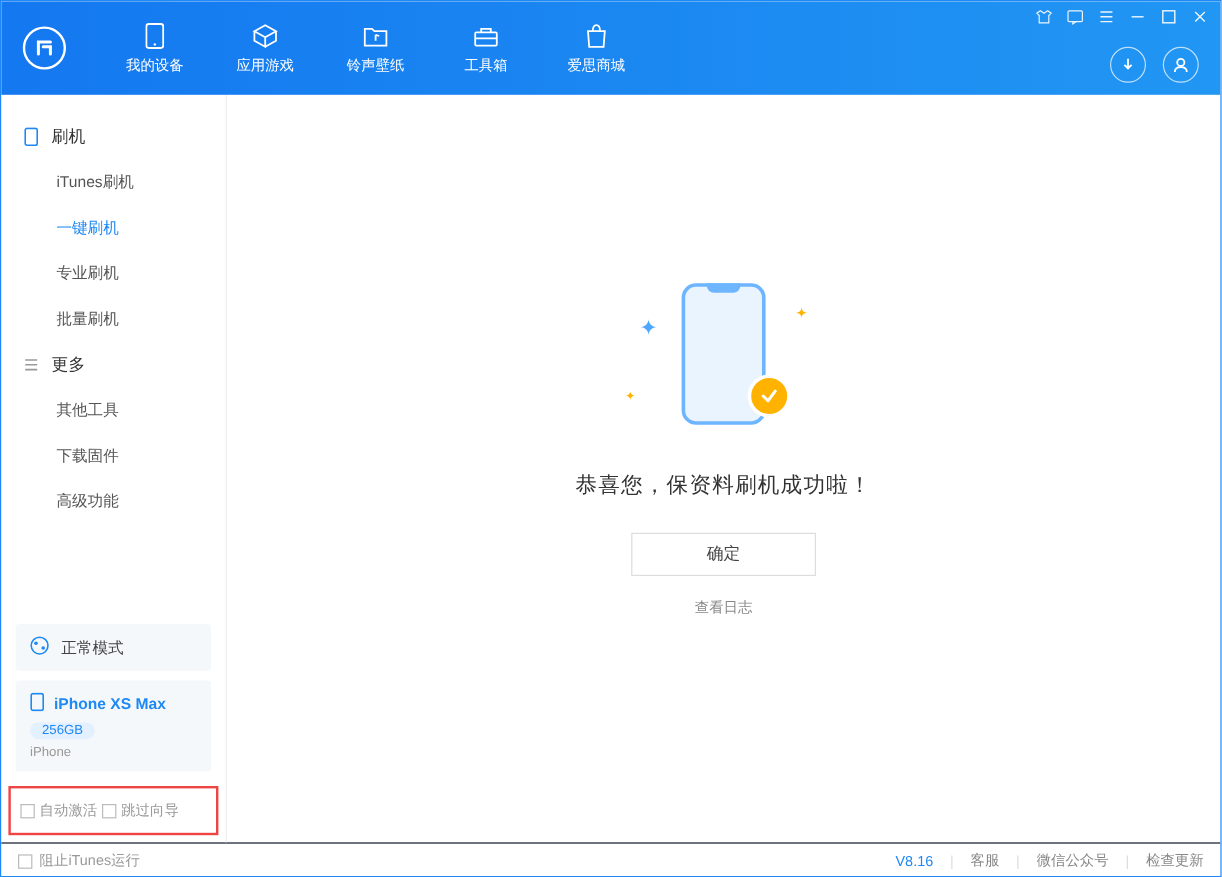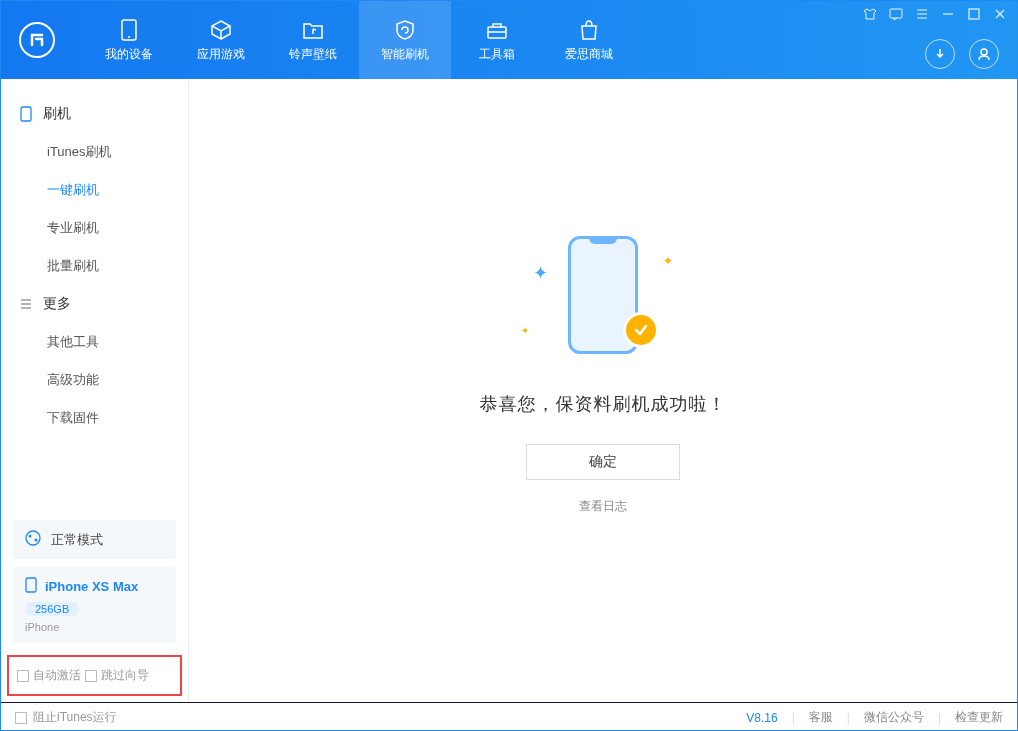--- a/index.html
+++ b/index.html
@@ -93,29 +93,20 @@
       <span>应用游戏</span>
     </div>
     <div class="nav-tab">
       <span class="nav-icon">
           <svg width="22" height="20" viewBox="0 0 22 20">
             <path d="M2 4 L8 4 L10 6 L20 6 L20 18 L2 18 Z" fill="none" stroke="#fff" stroke-width="1.5"></path>
             <path d="M11 9 L11 14 M11 9 L14 10" stroke="#fff" stroke-width="1.5" fill="none"></path>
           </svg>
         </span>
       <span>铃声壁纸</span>
-    </div>
-    <div class="nav-tab active">
-      <span class="nav-icon">
-          <svg width="22" height="22" viewBox="0 0 22 22">
-            <path d="M11 2 L19 5 L19 11 C19 16 15 19 11 20 C7 19 3 16 3 11 L3 5 Z" fill="none" stroke="#fff" stroke-width="1.5"></path>
-            <path d="M8 11 A3 3 0 1 1 11 14" fill="none" stroke="#fff" stroke-width="1.5"></path>
-          </svg>
-        </span>
-      <span>智能刷机</span>
     </div>
     <div class="nav-tab">
       <span class="nav-icon">
           <svg width="22" height="20" viewBox="0 0 22 20">
             <rect x="2" y="7" width="18" height="11" rx="1" fill="none" stroke="#fff" stroke-width="1.5"></rect>
             <path d="M7 7 L7 4 L15 4 L15 7 M2 12 L20 12" stroke="#fff" stroke-width="1.5" fill="none"></path>
           </svg>
         </span>
       <span>工具箱</span>
     </div>
@@ -196,22 +187,22 @@
 
       <div class="sb-header">
         <span class="hicon">
             <svg width="14" height="12" viewBox="0 0 14 12">
               <path d="M2 2 L12 2 M2 6 L12 6 M2 10 L12 10" stroke="#999" stroke-width="1.3"></path>
             </svg>
           </span>
         <span>更多</span>
       </div>
       <div class="sb-item">其他工具</div>
+      <div class="sb-item">下载固件</div>
       <div class="sb-item">高级功能</div>
-      <div class="sb-item">下载固件</div>
     </div>
 
     <div class="sidebar-bottom">
       <div class="status-block">
         <span><svg width="16" height="16" viewBox="0 0 16 16">
               <circle cx="8" cy="8" r="7" fill="none" stroke="#1e88f5" stroke-width="1.3"></circle>
               <circle cx="5" cy="6" r="1.5" fill="#1e88f5"></circle>
               <circle cx="11" cy="10" r="1.5" fill="#1e88f5"></circle>
             </svg></span>
         <span>正常模式</span>

